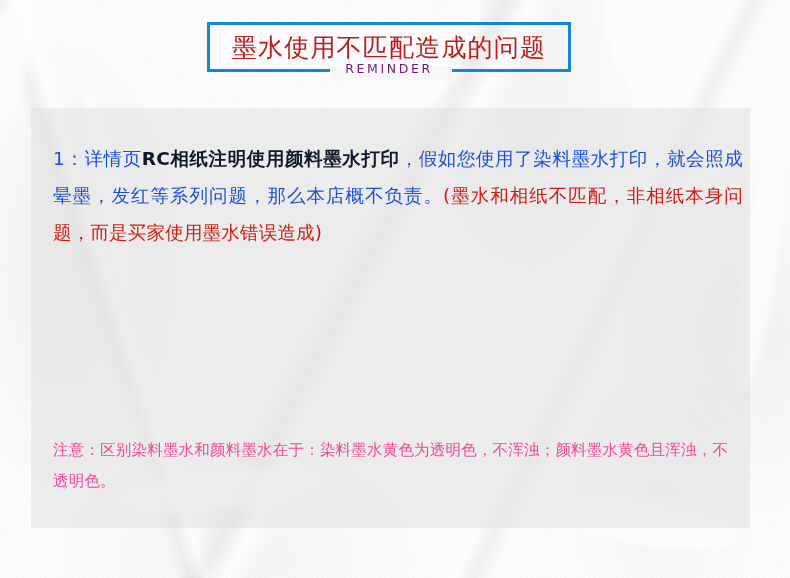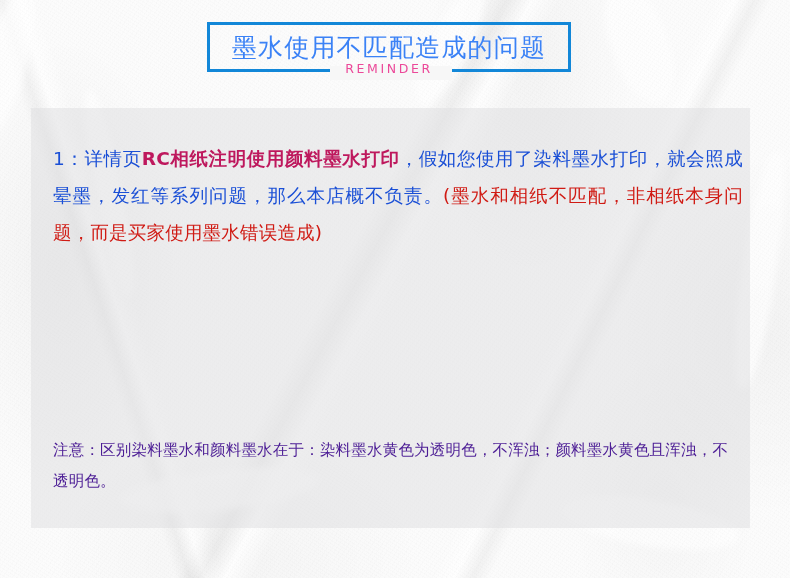--- a/index.html
+++ b/index.html
@@ -61,21 +61,21 @@
     top: 22px;
     width: 364px;
     height: 50px;
     border: 3px solid #1287d8;
     box-sizing: border-box;
     display: flex;
     align-items: center;
     justify-content: center;
   }
   #title-text {
-    color: #3b82f6;
+    color: #b91c1c;
     font-size: 25px;
     letter-spacing: 1.2px;
     line-height: 1;
     white-space: nowrap;
     font-family: "DejaVu Sans", "Liberation Sans", sans-serif;
   }
   
   #title-notch {
     position: absolute;
     left: 330px;
@@ -83,21 +83,21 @@
     width: 122px;
     height: 14px;
     background: #f7f7f7;
   }
   #reminder-label {
     position: absolute;
     left: 207px;
     top: 63px;
     width: 364px;
     text-align: center;
-    color: #ec4899;
+    color: #701a75;
     font-size: 12.5px;
     letter-spacing: 2.6px;
     line-height: 1;
   }
 
   
   #content-panel {
     position: absolute;
     left: 31px;
     top: 108px;
@@ -115,28 +115,28 @@
   }
   .para {
     font-size: 18.5px;
     line-height: 37px;
     letter-spacing: 0.2px;
     text-align: justify;
     margin: 0;
   }
   .p-item { color: #1a4fd6; }
   .p-item.second { margin-top: 32px; }
-  .em { color: #be185d; font-weight: bold; }
+  .em { color: #0f172a; font-weight: bold; }
   .note-red { color: #d01b14; }
   #note-para {
     position: absolute;
     left: 53px;
     top: 435px;
     width: 690px;
-    color: #4c1d95;
+    color: #ec4899;
     font-size: 15.5px;
     line-height: 31px;
     letter-spacing: 0.2px;
     margin: 0;
   }
 </style>
 </head>
 <body>
 
 <div id="paper-bg"></div>

